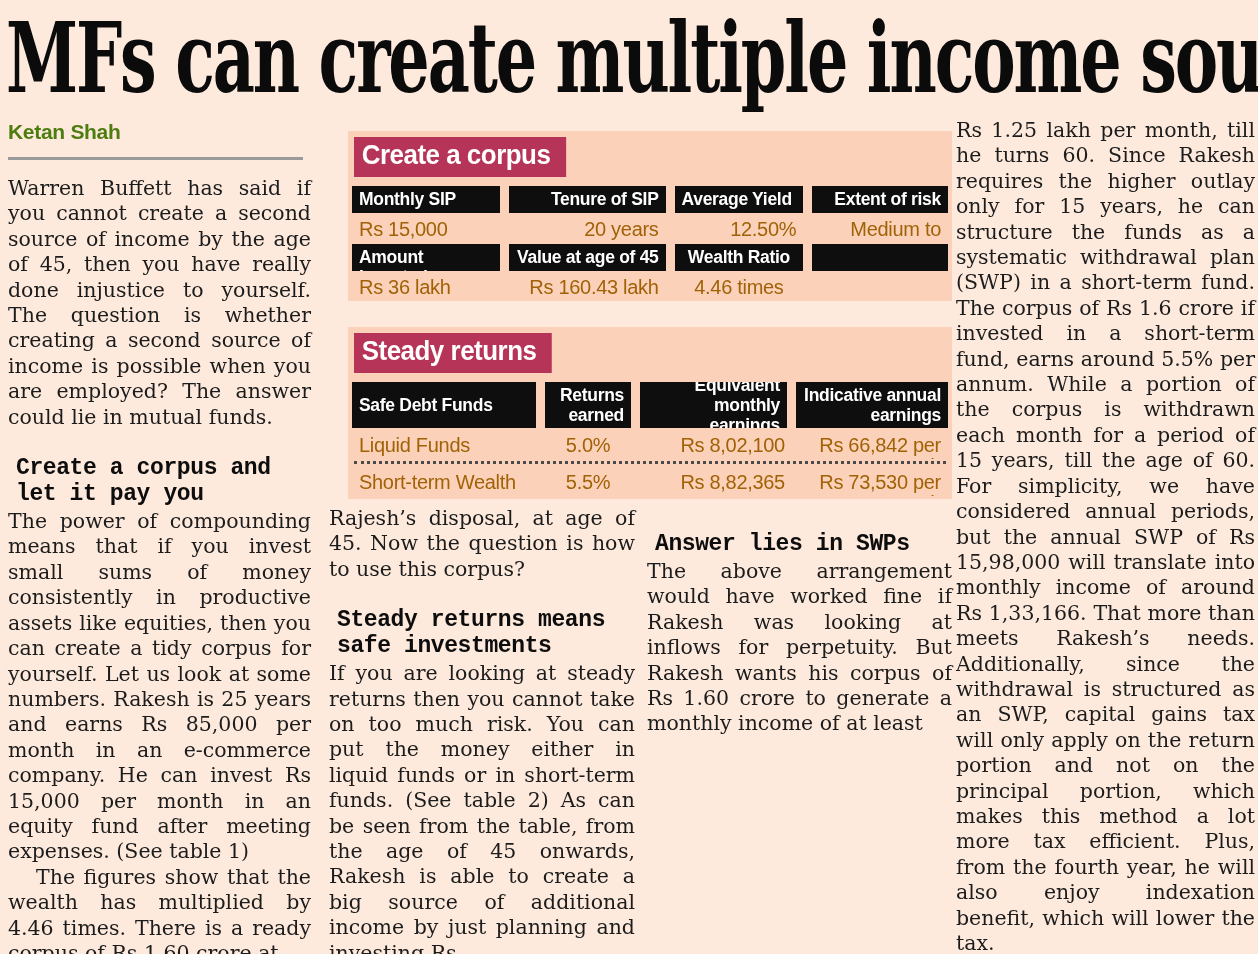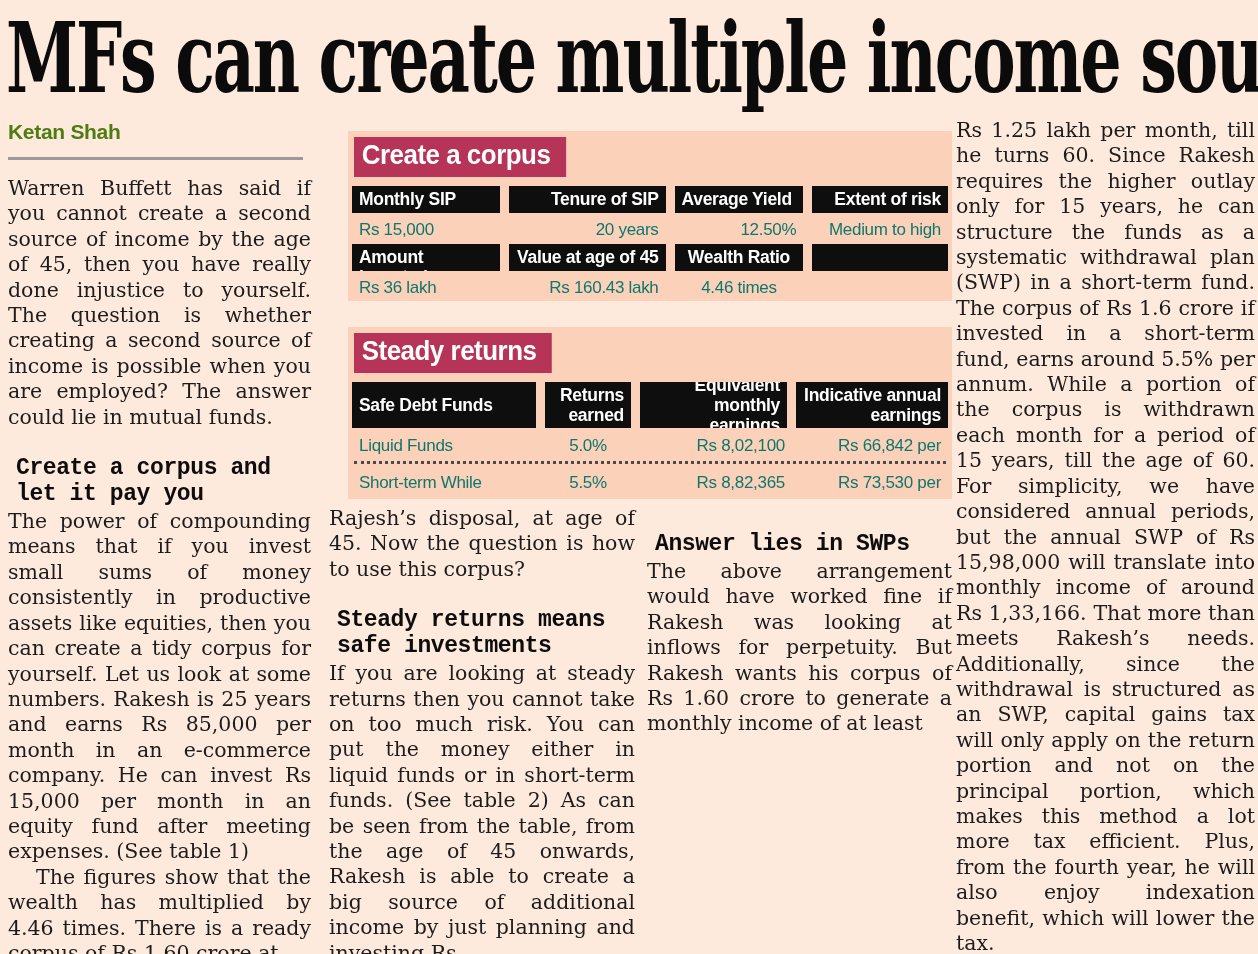--- a/index.html
+++ b/index.html
@@ -96,22 +96,22 @@
     overflow:hidden;
   }
   .hcell {
     background:#0e0e0e;
     color:#fff;
     font-weight:700;
     font-size:17.5px;
     line-height:20px;
   }
   .dcell {
-    color:#0f766e;
-    font-size:17px;
+    color:#a16207;
+    font-size:20px;
     line-height:21px;
   }
   .al { text-align:left; } .ar { text-align:right; } .ac { text-align:center; }
 
   
   .tb1 .c1 { width:24.8%; } .tb1 .c2 { width:26.3%; } .tb1 .c3 { width:21.6%; } .tb1 .c4 { flex:1; }
   .tb1 .hcell { height:27px; }
   .tb1 .dcell { height:27px; padding-top:4px; }
 
   
@@ -175,21 +175,21 @@
     <div class="cell hcell c3 ar">Indicative annual earnings</div>
   </div>
   <div class="trow">
     <div class="cell dcell c1 al">Liquid Funds</div>
     <div class="cell dcell c2 ac">5.0%</div>
     <div class="cell dcell c3 ar">Rs 8,02,100</div>
     <div class="cell dcell c4 ar">Rs 66,842 per month</div>
   </div>
   <div class="dotted"></div>
   <div class="trow">
-    <div class="cell dcell c1 al">Short-term While</div>
+    <div class="cell dcell c1 al">Short-term Wealth</div>
     <div class="cell dcell c2 ac">5.5%</div>
     <div class="cell dcell c3 ar">Rs 8,82,365</div>
     <div class="cell dcell c4 ar">Rs 73,530 per month</div>
   </div>
 </div>
 
 <div class="col col2">
   <p>Rajesh’s disposal, at age of 45. Now the question is how to use this corpus?</p>
   <div class="spacer"></div>
   <h2 class="sec-heading">Steady returns means safe investments</h2>

